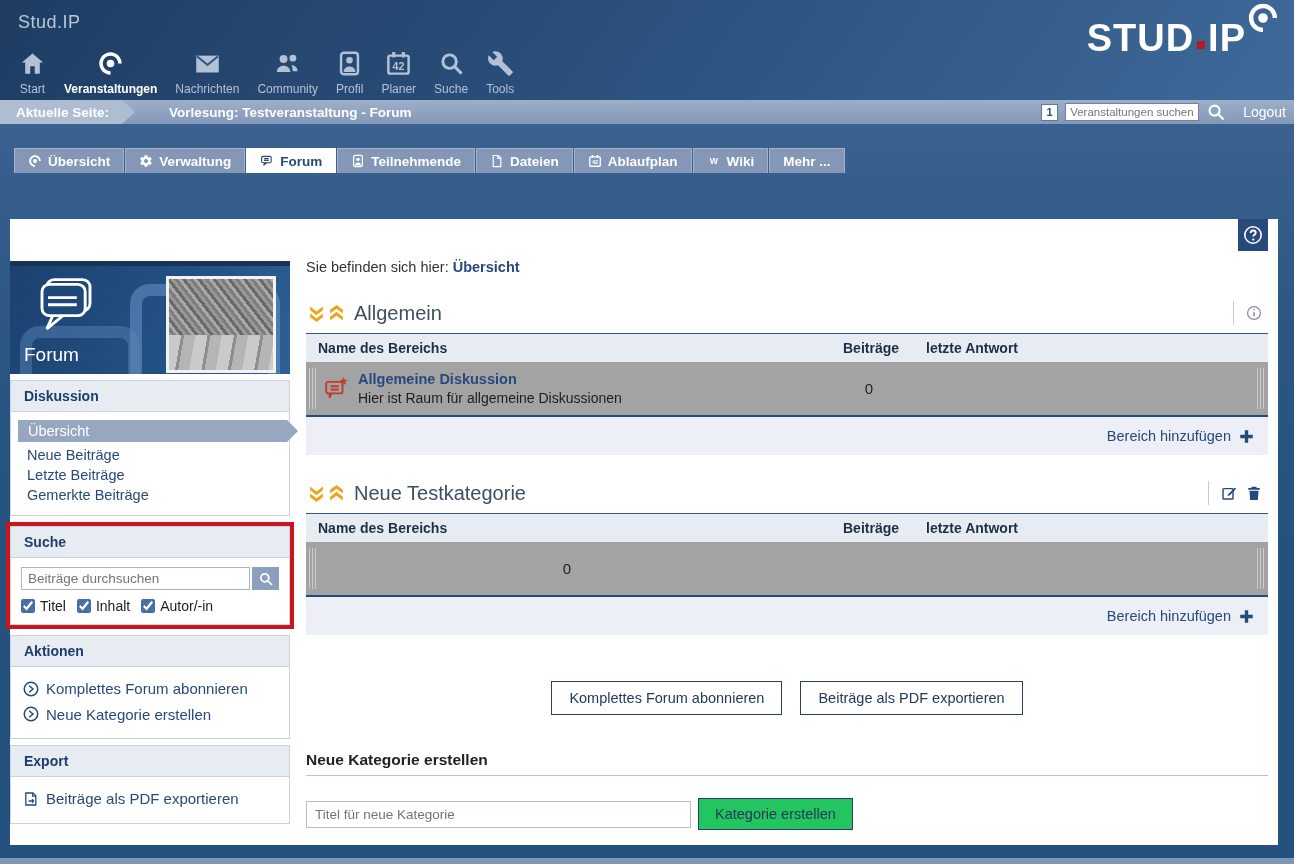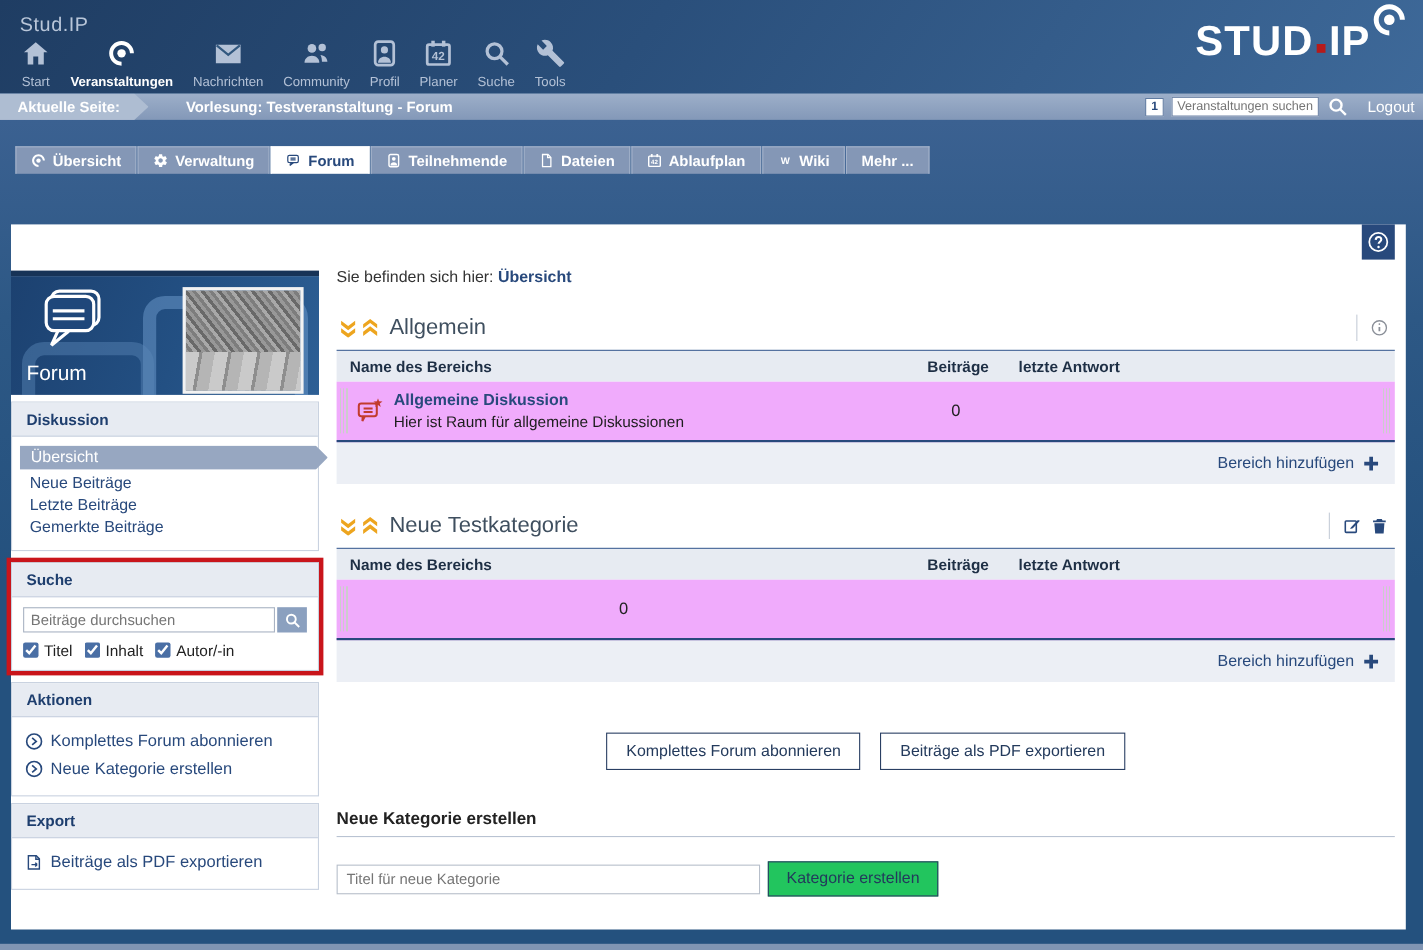--- a/index.html
+++ b/index.html
@@ -1,21 +1,21 @@
 <!DOCTYPE html>
 <html><head>
 <meta charset="utf-8">
 <style>
   * { box-sizing: border-box; margin: 0; padding: 0; }
   html,body { width:1294px; height:864px; overflow:hidden; }
   body { font-family: "Liberation Sans", "DejaVu Sans", sans-serif; }
   .page { width:1294px; height:864px; display:flex; flex-direction:column; background:#24517e; }
 
   
-  .header { height:85px; position:relative; flex:none;
+  .header { height:100px; position:relative; flex:none;
     background:linear-gradient(125deg,#1f3d63 0%,#2a4f7b 45%,#3e6999 100%); }
   .brand { position:absolute; left:18px; top:12px; color:#b9c6d9; font-size:18px; letter-spacing:.5px; }
   .topnav { position:absolute; left:10px; bottom:4px; display:flex; align-items:flex-end; }
   .topnav .nav-item { display:flex; flex-direction:column; align-items:center; padding:0 9px; color:#b3c1d6; cursor:pointer; }
   .topnav .nav-item .nicon { height:32px; display:flex; align-items:center; justify-content:center; }
   .topnav .nav-item .nicon svg { width:27px; height:27px; }
   .topnav .nav-item .nlabel { font-size:12px; margin-top:3px; }
   .topnav .nav-item.active { color:#ffffff; }
   .topnav .nav-item.active .nlabel { font-weight:bold; }
   .logo { position:absolute; right:48px; top:17px; color:#fff; }
@@ -100,21 +100,21 @@
   .cat-title { font-size:20px; color:#3f4f5f; margin-left:9px; }
   .cat-tools { margin-left:auto; display:flex; align-items:center; gap:9px; border-left:1px solid #c5ccd8;
     padding:4px 6px 4px 12px; align-self:stretch; }
   .cat-tools svg { width:16px; height:16px; cursor:pointer; }
   .icon-info { color:#8a8f98; }
   .icon-edit, .icon-trash { color:#28497c; }
 
   .thead { display:grid; grid-template-columns:1fr 110px 330px; background:#e7ebf2;
     padding:6px 12px; font-size:14px; font-weight:bold; color:#1e2f45; }
   .thead .col-posts { text-align:center; }
-  .trow { display:grid; grid-template-columns:1fr 110px 330px; background:#f0abfc; padding:8px 14px;
+  .trow { display:grid; grid-template-columns:1fr 110px 330px; background:#a3a3a3; padding:8px 14px;
     border-bottom:2px solid #28497c; position:relative; min-height:55px; align-items:center; }
   .trow::before, .trow::after { content:""; position:absolute; top:6px; bottom:6px; width:8px;
     background:repeating-linear-gradient(90deg,#cccccc 0 1px,transparent 1px 3px); }
   .trow::before { left:3px; } .trow::after { right:3px; }
   .area-cell { display:flex; align-items:center; gap:10px; padding-left:4px; }
   .area-icon { width:24px; height:24px; flex:none; }
   .area-icon.red { color:#c23b2e; }
   .area-icon.dark { color:#2b3a4a; }
   .area-name { font-size:14.5px; font-weight:bold; color:#28497c; cursor:pointer; }
   .area-desc { font-size:14px; color:#1d1d1d; margin-top:3px; }

